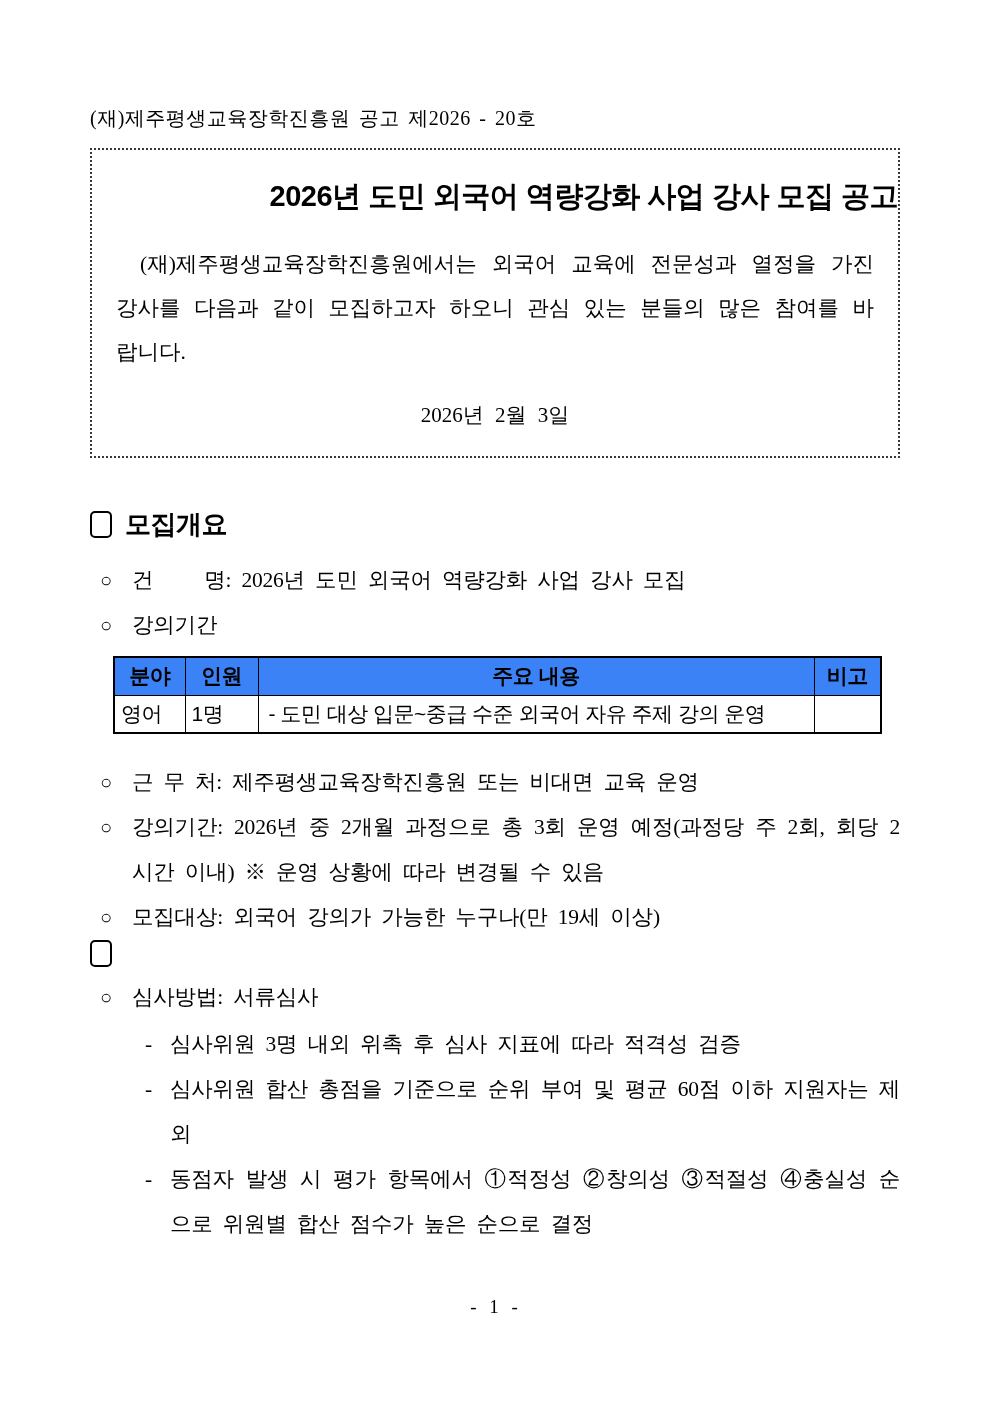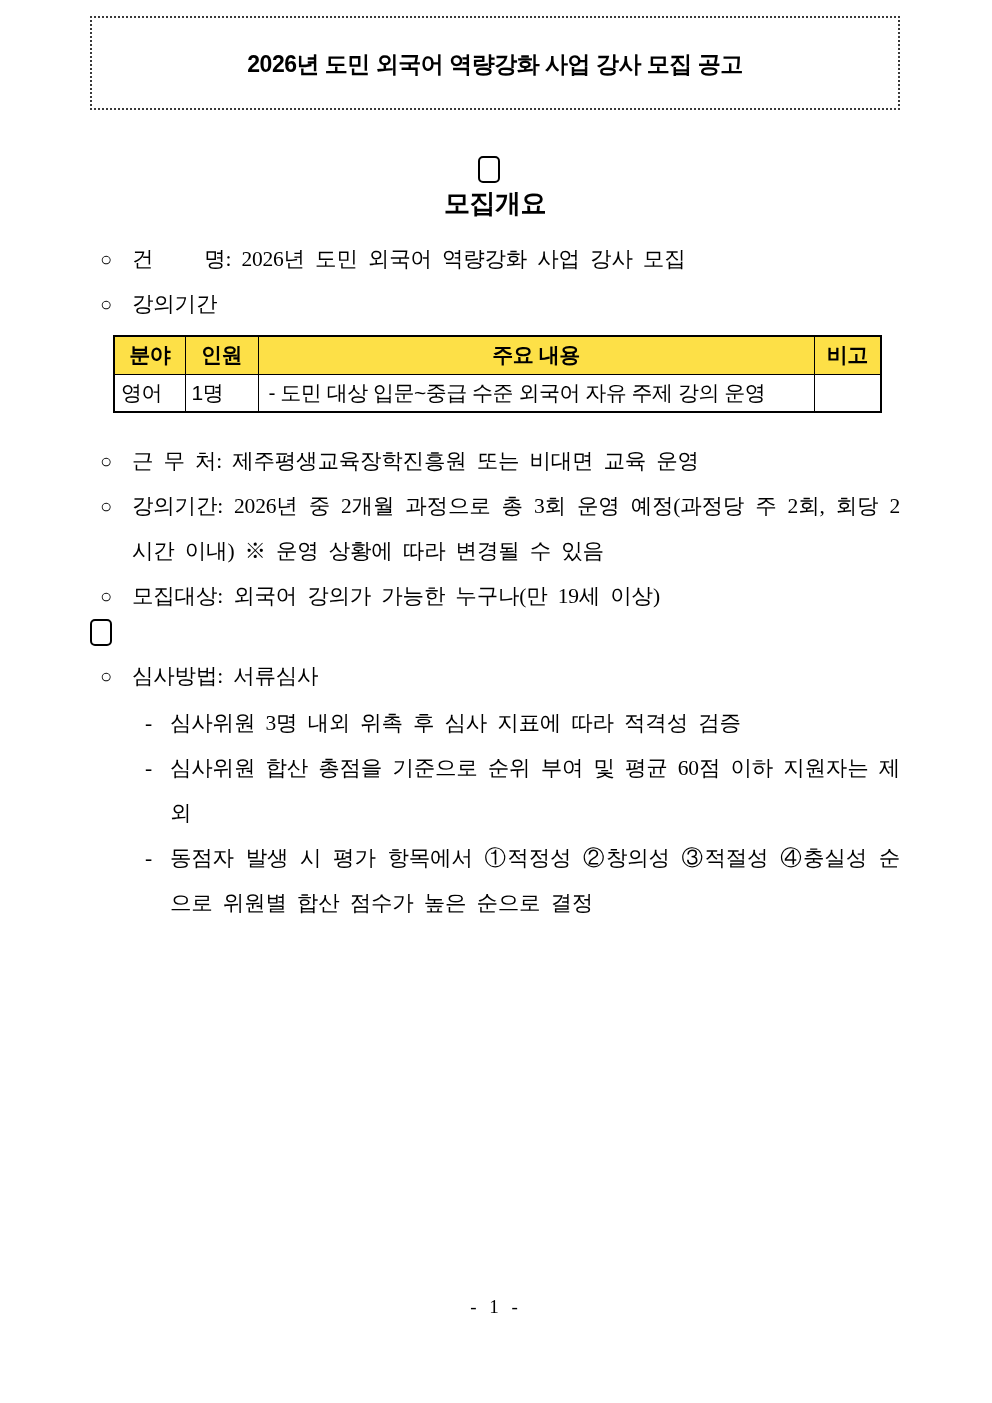--- a/index.html
+++ b/index.html
@@ -29,24 +29,24 @@
   }
   
   .notice-box {
     margin-top: 16px;
     border: 2px dotted #3a3a3a;
     box-sizing: border-box;
     padding: 0 0 26px 0;
   }
   .notice-title {
     margin-top: 28px;
-    text-align: center;
+    text-align: right;
     font-family: "Liberation Sans", "DejaVu Sans", sans-serif;
     font-weight: 700;
-    font-size: 23px;
+    font-size: 29px;
     line-height: 36px;
     letter-spacing: -0.5px;
   }
   .notice-body {
     margin-top: 28px;
     padding: 0 24px;
     font-size: 21.5px;
     line-height: 44px;
     text-align: justify;
     text-indent: 24px;
@@ -81,21 +81,21 @@
   .section-heading .sq {
     display: inline-block;
     width: 22px;
     height: 27px;
     border: 2.5px solid #000;
     border-radius: 5px;
     margin-right: 13px;
     box-sizing: border-box;
     flex: none;
   }
-  .h1 { margin-top: 46px; flex-direction: column; }
+  .h1 { margin-top: 46px; }
   .h2 { margin-top: 0px; }
   
   .item {
     display: flex;
     margin-left: 10px;
     font-size: 21.5px;
     line-height: 45px;
   }
   .item .bullet {
     flex: none;
@@ -142,21 +142,21 @@
     font-size: 21px;
   }
   .recruit-table th, .recruit-table td {
     border: 1px solid #000;
     height: 38px;
     box-sizing: border-box;
     padding: 0 6px;
   }
   .recruit-table { border: 2px solid #000; }
   .recruit-table th {
-    background: #fde047;
+    background: #3b82f6;
     font-weight: 700;
     text-align: center;
     letter-spacing: -0.5px;
   }
   .recruit-table td { text-align: left; letter-spacing: -0.5px; }
   .recruit-table td.left { text-align: left; padding-left: 10px; }
   .col-field { width: 71px; }
   .col-count { width: 73px; }
   .col-content { width: 556px; }
   .col-note { width: 67px; }
@@ -169,23 +169,26 @@
     text-align: center;
     font-size: 19px;
     letter-spacing: 4px;
   }
 </style>
 </head>
 <body>
 
 <div class="page">
 
+  <div class="doc-number">(재)제주평생교육장학진흥원 공고 제2026 - 20호</div>
 
   <div class="notice-box">
     <div class="notice-title">2026년 도민 외국어 역량강화 사업 강사 모집 공고</div>
+    <div class="notice-body">(재)제주평생교육장학진흥원에서는 외국어 교육에 전문성과 열정을 가진 강사를 다음과 같이 모집하고자 하오니 관심 있는 분들의 많은 참여를 바랍니다.</div>
+    <div class="notice-date">2026년 2월 3일</div>
   </div>
 
   <div class="section-heading h1">
     <span class="sq"></span>
     <span>모집개요</span>
   </div>
 
   <div class="item mt14">
     <span class="bullet">○</span>
     <span class="item-text">건     명: 2026년 도민 외국어 역량강화 사업 강사 모집</span>

